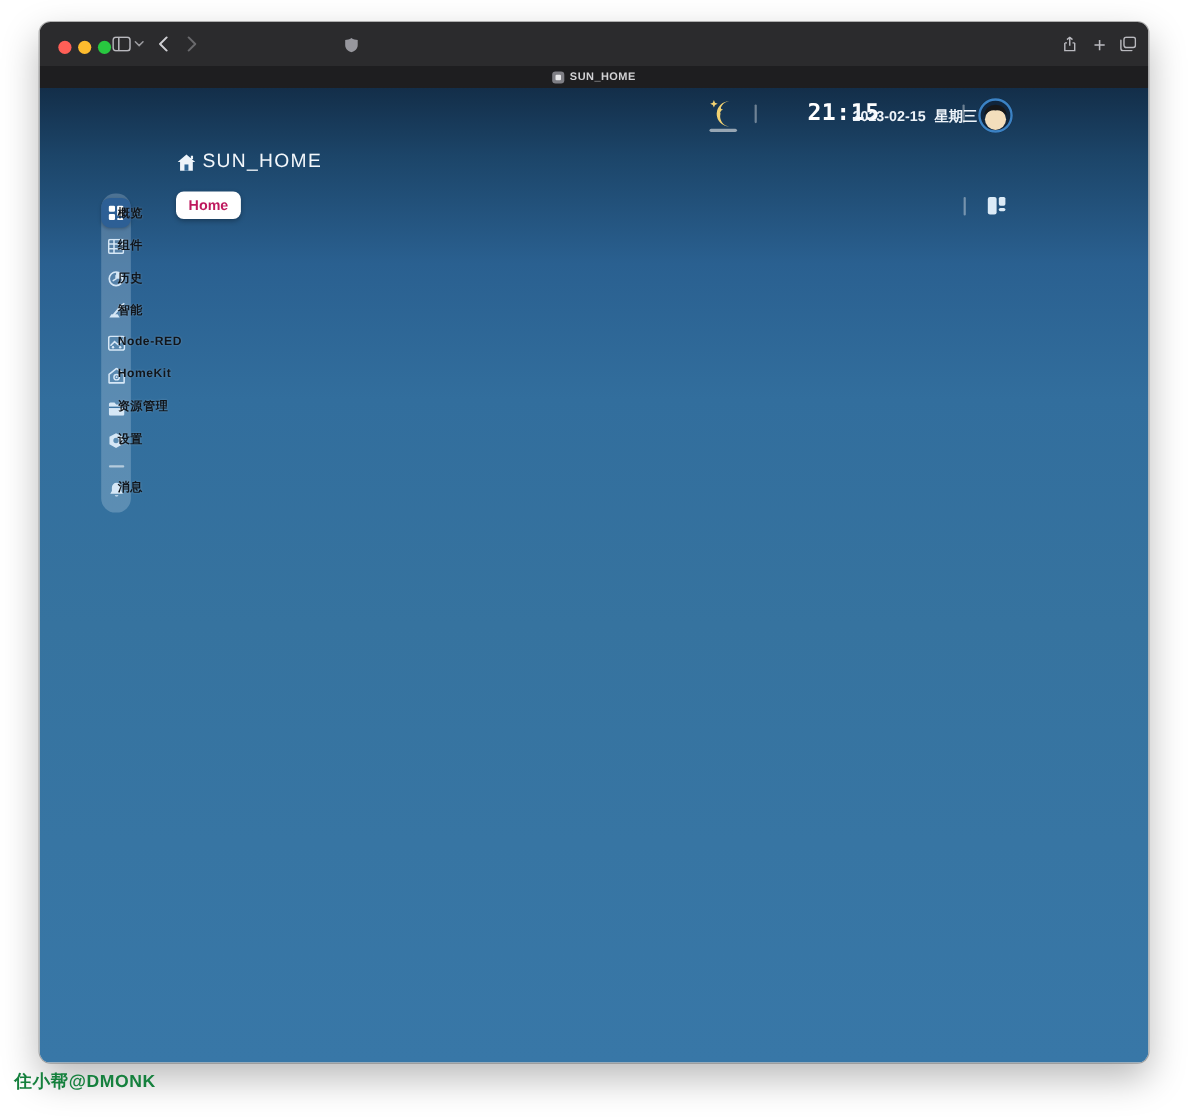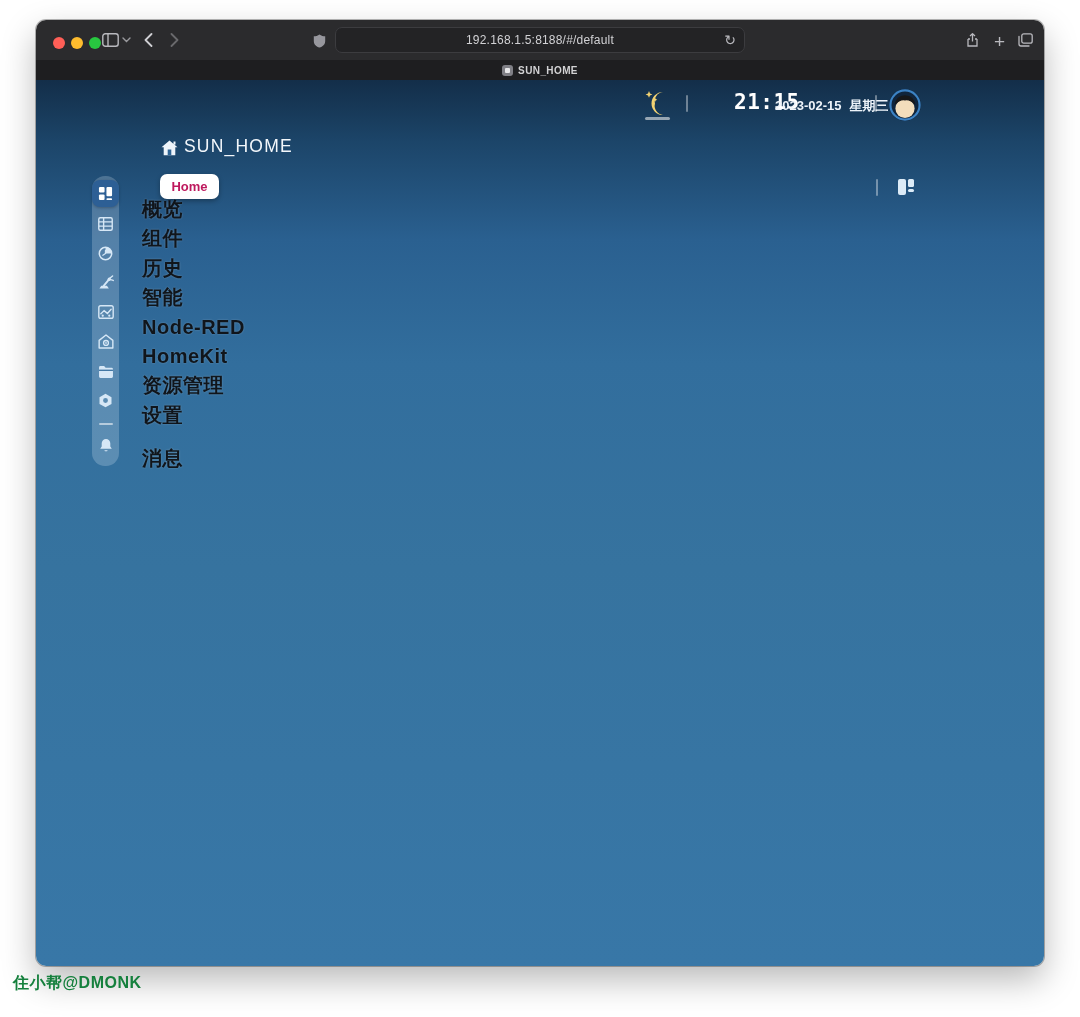--- a/index.html
+++ b/index.html
@@ -63,23 +63,23 @@
           background:rgba(235,245,253,0.22); border-radius:13px;
           display:flex; flex-direction:column; align-items:center; padding-top:2px; }
   .slot { height:29.5px; width:100%; display:flex; align-items:center; justify-content:center; }
   .slot-active { height:31px; }
   .active-box { width:27px; height:27px; background:#2d5f95; border-radius:8px;
                 display:flex; align-items:center; justify-content:center;
                 box-shadow:0 1px 3px rgba(0,0,0,0.25); }
   .pill-divider { width:14px; height:2px; background:rgba(255,255,255,0.55); border-radius:1px; margin:7px 0 6px; }
 
   
-  .nav-label { position:absolute; left:106px; height:22px; display:flex; align-items:center;
-               color:#10151b; font-size:20px; font-weight:600; letter-spacing:.5px;
-               text-shadow:0 0 2px rgba(255,255,255,0.28); white-space:nowrap;margin-top:16px; }
+  .nav-label { position:absolute; left:71px; height:22px; display:flex; align-items:center;
+               color:#10151b; font-size:11px; font-weight:600; letter-spacing:.5px;
+               text-shadow:0 0 2px rgba(255,255,255,0.28); white-space:nowrap; }
   .lbl-0 { top:102px; } .lbl-1 { top:131px; } .lbl-2 { top:161px; } .lbl-3 { top:190px; }
   .lbl-4 { top:220px; } .lbl-5 { top:249px; } .lbl-6 { top:278px;text-align:right; } .lbl-7 { top:308px; }
   .lbl-8 { top:351px; }
 
   
   .home-tip { position:absolute; left:124px; top:94px; width:59px; height:25px; background:#ffffff;
               border-radius:7px; display:flex; align-items:center; justify-content:center;
               box-shadow:0 2px 5px rgba(0,0,0,0.3); }
   .home-tip span { color:#be185d; font-size:13px; font-weight:700; }
 
@@ -124,24 +124,20 @@
         <svg width="9" height="14" viewBox="0 0 9 14">
             <polyline points="1.5,1 7.5,7 1.5,13" fill="none" stroke="#cfcfd3" stroke-width="1.8" stroke-linecap="round" stroke-linejoin="round"></polyline>
           </svg>
       </span>
       <span class="tb-ic shield">
         <svg width="13" height="14" viewBox="0 0 13 14">
             <path d="M6.5,0.5 C8.2,1.8 10.4,2.3 12.2,2.3 V7 C12.2,10.5 9.6,12.7 6.5,13.6 C3.4,12.7 0.8,10.5 0.8,7 V2.3 C2.6,2.3 4.8,1.8 6.5,0.5 Z" fill="#97979d"></path>
           </svg>
       </span>
 
-      <div class="urlbar">
-        <span class="url-text">192.168.1.5:8188/#/default</span>
-        <span class="reload">↻</span>
-      </div>
 
       <span class="tb-ic share-ic">
         <svg width="13" height="15" viewBox="0 0 13 15">
             <path d="M2,6 H4 M9,6 H11 M11,6 V13 H2 V6 H2" fill="none" stroke="#b9b9be" stroke-width="1.3"></path>
             <line x1="6.5" y1="0.8" x2="6.5" y2="8.5" stroke="#b9b9be" stroke-width="1.3"></line>
             <polyline points="4,3 6.5,0.8 9,3" fill="none" stroke="#b9b9be" stroke-width="1.3" stroke-linejoin="round"></polyline>
           </svg>
       </span>
       <span class="tb-ic plus-ic">+</span>
       <span class="tb-ic tabs-ic">

